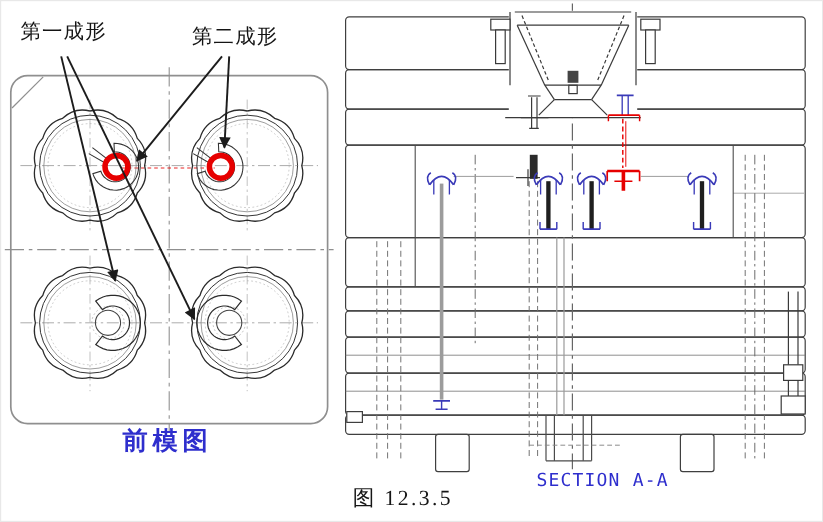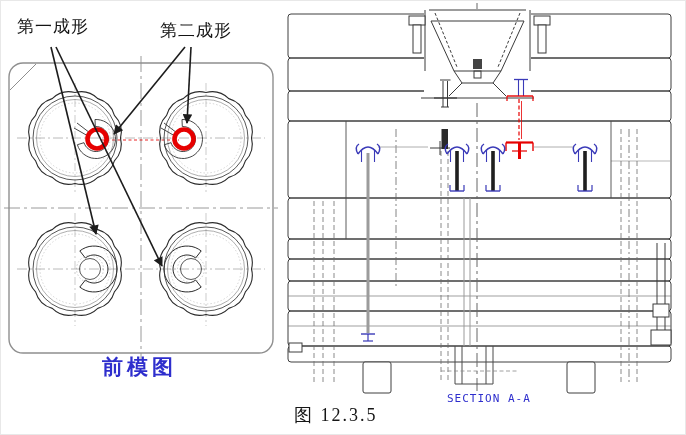--- a/index.html
+++ b/index.html
@@ -2,21 +2,21 @@
 <html style="--highlight-red: #e60000; --part-blue: #3a3ab8; --label-blue: #2e2ecd; --plate-gray: #8f8f8f; --line-dark: #2b2b2b;"><head>
 <meta charset="utf-8">
 <style>
   html,body{margin:0;padding:0;background:#fff;}
   .stage{position:relative;width:686px;height:435px;background:#fff;overflow:hidden;
          font-family:"Liberation Serif", serif;border:1px solid #e8e8e8;box-sizing:border-box;}
   svg{position:absolute;display:block;}
   .lbl{position:absolute;white-space:nowrap;line-height:1;}
   .callout{font-size:17px;color:#141414;letter-spacing:1px;}
   .viewtitle{font-size:21px;font-weight:600;color:var(--label-blue,#2b2bd6);letter-spacing:4px;}
-  .sectionlbl{font-family:"DejaVu Sans Mono",monospace;font-size:11px;color:var(--label-blue,#3c3ccd);letter-spacing:1px;}
+  .sectionlbl{font-family:"DejaVu Sans Mono",monospace;font-size:15px;color:var(--label-blue,#3c3ccd);letter-spacing:1px;}
   .caption{font-size:18px;color:#161616;letter-spacing:2px;}
   .plate{stroke:var(--plate-gray,#8f8f8f);fill:none;}
   .cl{stroke:#8f8f8f;fill:none;}
   .redln{stroke:var(--highlight-red,#e60000);fill:none;}
 </style>
 </head>
 <body>
 
 <div class="stage">
 

